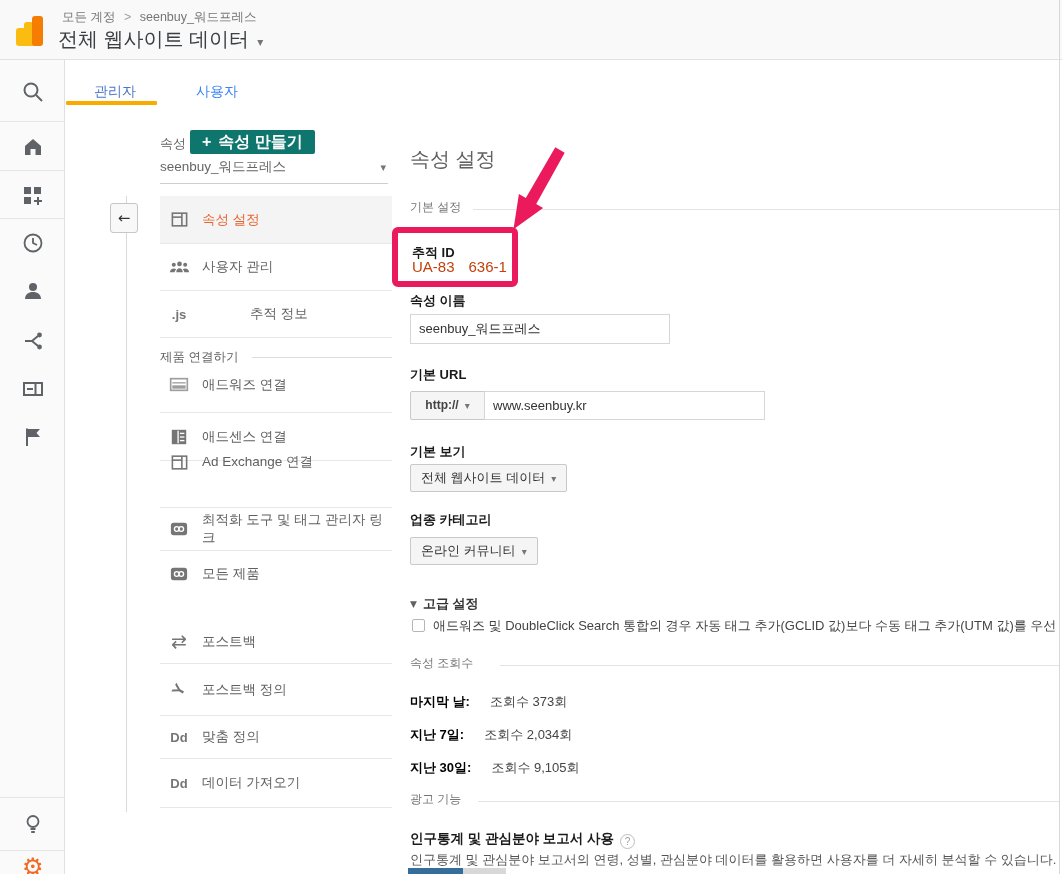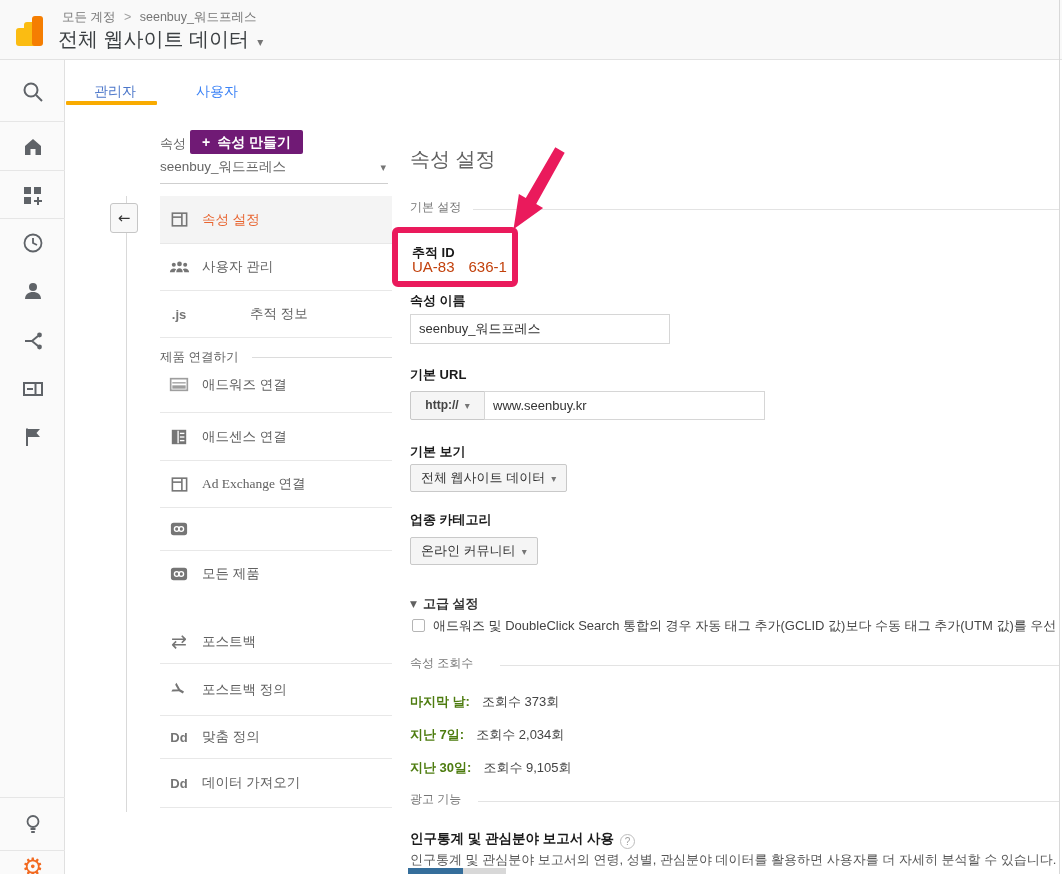--- a/index.html
+++ b/index.html
@@ -32,21 +32,21 @@
   .gear-glyph { font-size:24px; color:#f26a21; }
 
   
   .tab { position:absolute; top:83px; font-size:14px; cursor:pointer; }
   .tab-admin { left:94px; color:#4b76c9; }
   .tab-user  { left:196px; color:#3b82f6; }
   .tab-underline { position:absolute; left:66px; top:101px; width:91px; height:4px; background:#f9ab00; border-radius:1px; }
 
   .prop-label { position:absolute; left:160px; top:135px; font-size:13px; color:#616161; }
   .create-btn { position:absolute; left:190px; top:130px; height:24px; padding:0 12px;
-                background:#701a75; color:#fff; font-size:14px; font-weight:bold;
+                background:#0f766e; color:#fff; font-size:16px; font-weight:bold;
                 border:none; border-radius:2px; line-height:24px; cursor:pointer; }
   .create-btn .plus { margin-right:7px; font-weight:bold; }
   .prop-selector { position:absolute; left:160px; top:158px; width:228px; height:26px;
                    border-bottom:1px solid #cfcfcf; color:#666; font-size:13.5px; cursor:pointer; }
   .prop-selector .caret { position:absolute; right:2px; top:3px; font-size:11px; color:#757575; font-family:"DejaVu Sans",sans-serif; }
 
   .col-divider { position:absolute; left:126px; top:196px; width:1px; height:616px; background:#d9d9d9; }
   .back-btn { position:absolute; left:110px; top:203px; width:28px; height:30px;
               background:#f8f8f8; border:1px solid #c6c6c6; border-radius:3px;
               text-align:center; line-height:28px; font-size:15px; color:#333; cursor:pointer;
@@ -79,21 +79,21 @@
               border-radius:2px; font-size:13px; color:#333; line-height:26px; padding:0 10px; cursor:pointer; }
 
   .adv-row { position:absolute; left:410px; top:595px; font-size:13px; font-weight:bold; color:#333; }
   .adv-row .tri { font-size:9px; color:#616161; margin-right:6px; font-family:"DejaVu Sans",sans-serif; vertical-align:1px; }
   .chk-row { position:absolute; left:412px; top:617px; width:648px; overflow:hidden; white-space:nowrap;
              font-size:13px; color:#444; }
   .checkbox { display:inline-block; width:13px; height:13px; border:1px solid #b5b5b5; border-radius:2px;
               background:#fff; margin-right:8px; vertical-align:-2px; }
 
   .stat-row { position:absolute; left:410px; font-size:13px; color:#444; }
-  .stat-row b { color:#4d7c0f; margin-right:12px; }
+  .stat-row b { color:#000000; margin-right:20px; }
 
   .demo-hd { position:absolute; left:410px; top:830px; font-size:13.5px; font-weight:bold; color:#1a1a1a; }
   .help-circle { display:inline-block; width:15px; height:15px; border:1px solid #bdbdbd; border-radius:50%;
                  color:#9e9e9e; font-size:10px; font-weight:normal; text-align:center; line-height:14px;
                  margin-left:6px; vertical-align:-2px; cursor:pointer; }
   .demo-desc { position:absolute; left:410px; top:851px; width:650px; overflow:hidden; white-space:nowrap;
                font-size:13px; color:#555; }
   .toggle-strip { position:absolute; left:408px; top:868px; width:98px; height:10px; background:#d8d8d8; cursor:pointer; }
   .toggle-strip .on { position:absolute; left:0; top:0; width:55px; height:10px; background:#356e9b; }
 
@@ -263,40 +263,41 @@
         <line x1="9" y1="3" x2="9" y2="17" stroke="#fff" stroke-width="1.5"></line>
         <line x1="11" y1="6" x2="16" y2="6" stroke="#fff" stroke-width="1.5"></line>
         <line x1="11" y1="10" x2="16" y2="10" stroke="#fff" stroke-width="1.5"></line>
         <line x1="11" y1="14" x2="16" y2="14" stroke="#fff" stroke-width="1.5"></line>
       </svg>
   </span>
   <span class="mi-label">애드센스 연결</span>
 </div>
 <div class="menu-divider" style="top:460px"></div>
 
-<div class="menu-item" style="top:461px; height:46px;font-family:Liberation Serif, serif;">
+<div class="menu-item" style="top:439px; height:46px;">
   <span class="mi-icon">
     <svg width="19" height="19" viewBox="0 0 24 24">
         <rect x="3" y="4" width="18" height="16" fill="none" stroke="#757575" stroke-width="2"></rect>
         <line x1="3" y1="9" x2="15" y2="9" stroke="#757575" stroke-width="2"></line>
         <line x1="15" y1="4" x2="15" y2="20" stroke="#757575" stroke-width="2"></line>
       </svg>
   </span>
   <span class="mi-label">Ad Exchange 연결</span>
 </div>
 <div class="menu-divider" style="top:507px"></div>
 
 <div class="menu-item" style="top:508px; height:42px;">
   <span class="mi-icon">
     <svg width="18" height="18" viewBox="0 0 20 20">
         <rect x="1" y="3" width="18" height="14" rx="3" fill="#757575"></rect>
         <circle cx="7.5" cy="10" r="2.6" fill="none" stroke="#fff" stroke-width="1.5"></circle>
         <circle cx="12.5" cy="10" r="2.6" fill="none" stroke="#fff" stroke-width="1.5"></circle>
       </svg>
   </span>
+  <span class="mi-label">최적화 도구 및 태그 관리자 링크</span>
 </div>
 <div class="menu-divider" style="top:550px"></div>
 
 <div class="menu-item" style="top:551px; height:46px;">
   <span class="mi-icon">
     <svg width="18" height="18" viewBox="0 0 20 20">
         <rect x="1" y="3" width="18" height="14" rx="3" fill="#757575"></rect>
         <circle cx="7.5" cy="10" r="2.6" fill="none" stroke="#fff" stroke-width="1.5"></circle>
         <circle cx="12.5" cy="10" r="2.6" fill="none" stroke="#fff" stroke-width="1.5"></circle>
       </svg>

